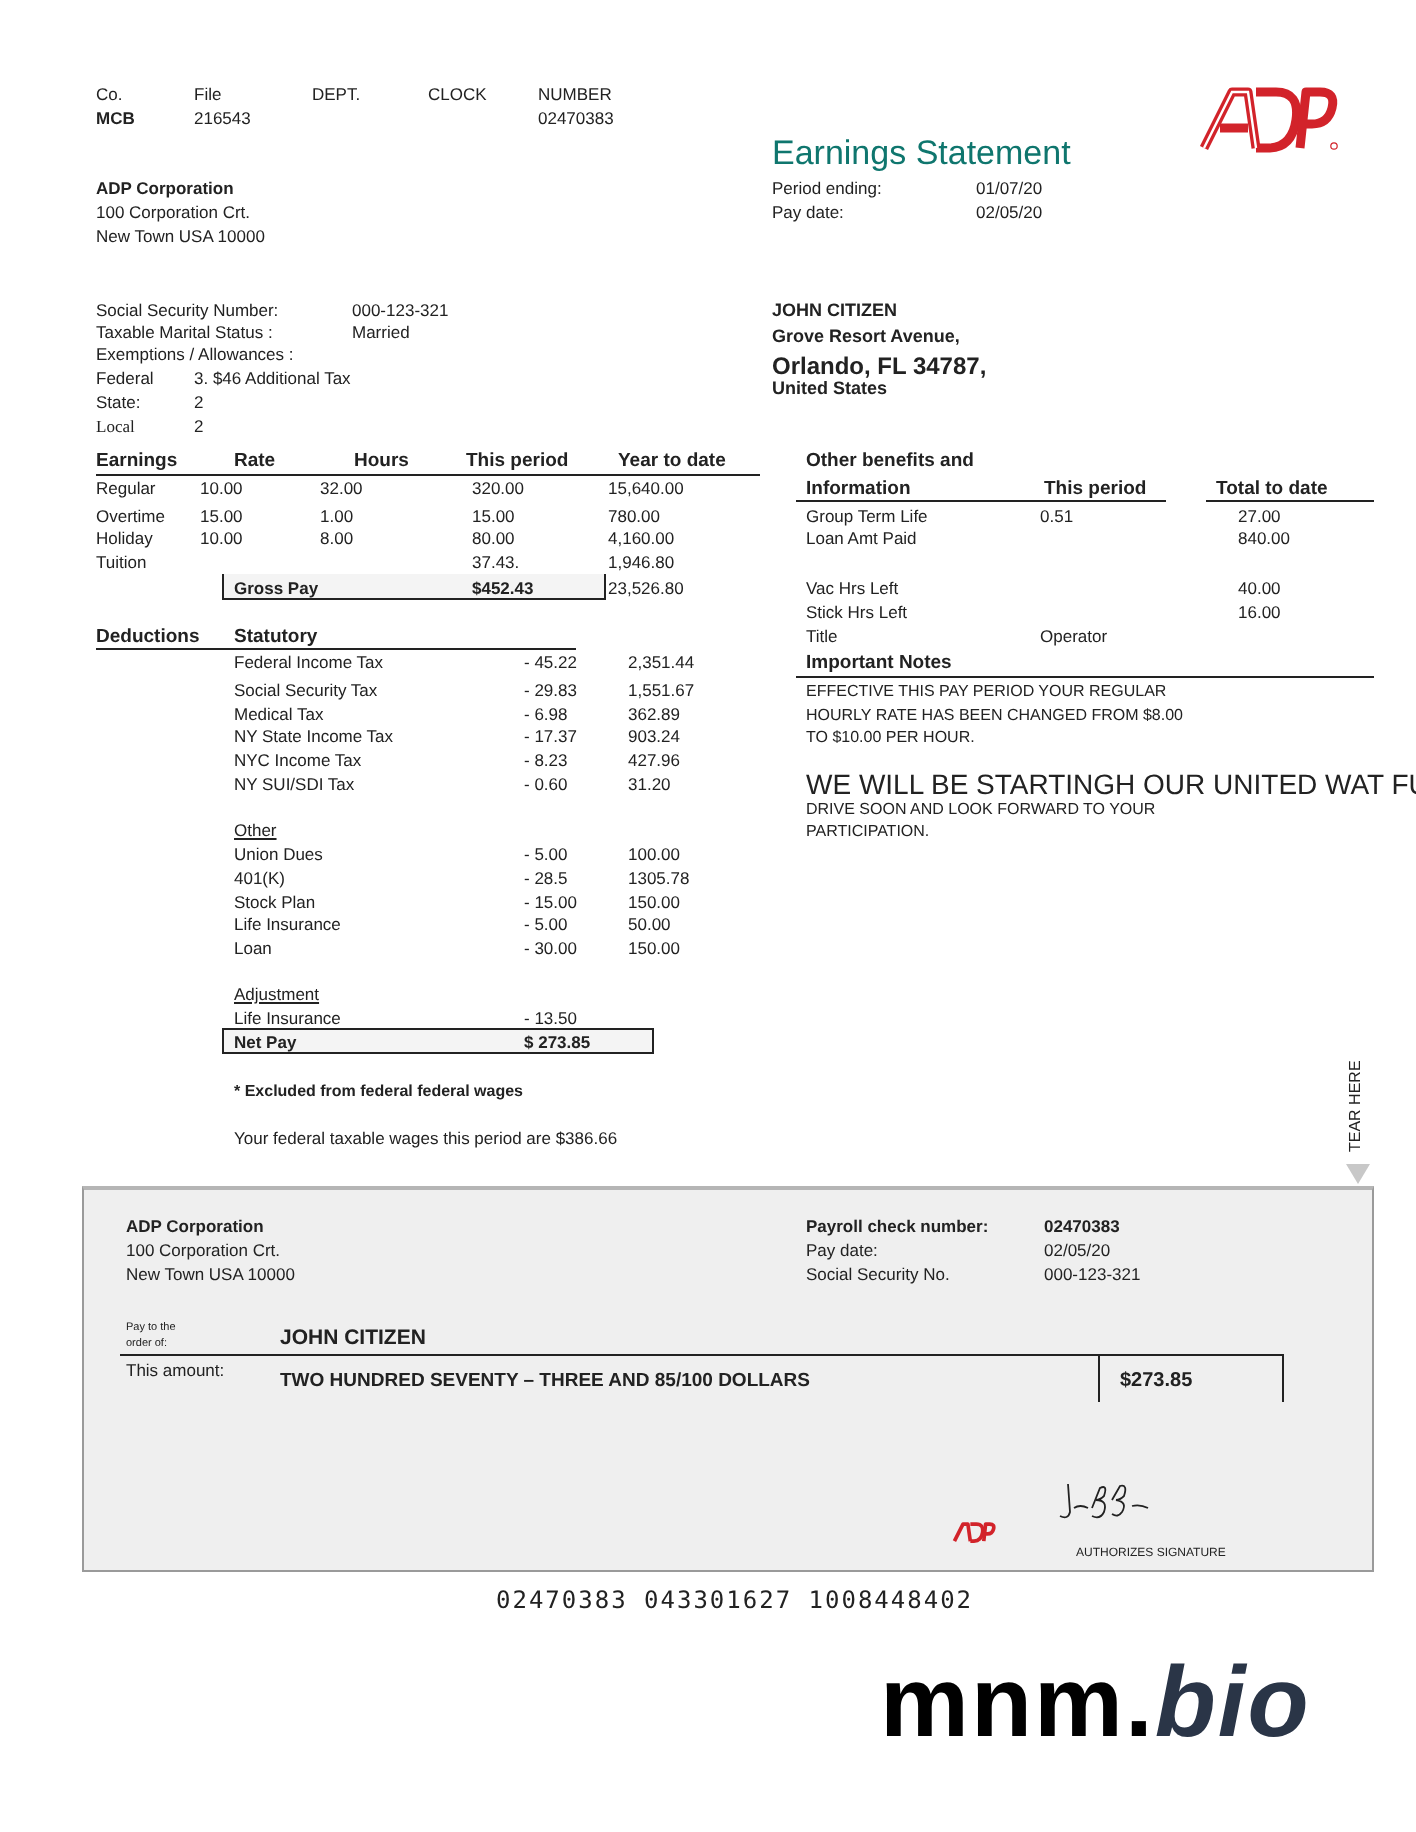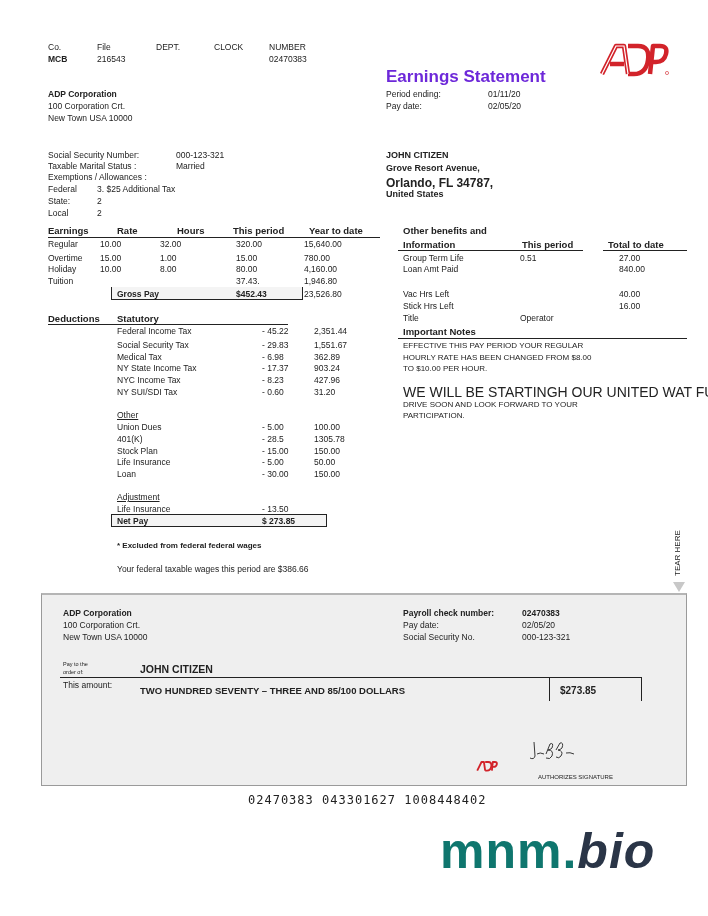--- a/index.html
+++ b/index.html
@@ -8,36 +8,36 @@
   .abs { position: absolute; white-space: nowrap; }
   .b { font-weight: bold; }
   .r { text-align: left; }
   .hdr { font-size: 9.5px; font-weight: bold; }
   .sm { font-size: 8.5px; line-height: 11.5px; }
 
   
   .adp-logo { position: absolute; left: 598px; top: 40px; width: 72px; height: 38px; }
   .adp-small { position: absolute; left: 476px; top: 760px; width: 22px; height: 12px; }
 
-  .title { font-size: 17px; font-weight: bold; color: #6d28d9; }
+  .title { font-size: 17px; font-weight: normal; color: #0f766e; }
 
   .line { position: absolute; background: #222; height: 1px; }
   .vline { position: absolute; background: #222; width: 1px; }
 
   .boxed { position: absolute; border: 1px solid #222; border-top: none; }
 
   
   .check {
     position: absolute; left: 41px; top: 593px; width: 646px; height: 193px;
     background: #efefef; border: 1px solid #9a9a9a; border-top: 2px solid #b5b5b5;
   }
   .micr { font-family: "DejaVu Sans Mono", monospace; font-size: 12px; letter-spacing: 1px; color: #222; }
 
   .brand { font-size: 50px; font-weight: bold; letter-spacing: 1px; }
-  .brand .g { color: #0f766e; }
+  .brand .g { color: #000000; }
   .brand .d { color: #2a3547; font-style: italic; }
 
   .tear { position: absolute; left: 671px; top: 528px; width: 14px; height: 50px; }
   .tear span { display:block; transform: rotate(-90deg); transform-origin: left top; position:absolute; left: 2px; top: 48px; font-size: 8px; width: 50px; }
   .tear-arrow { position: absolute; left: 673px; top: 582px; width: 0; height: 0;
     border-left: 6px solid transparent; border-right: 6px solid transparent; border-top: 10px solid #c8c8c8; }
 </style>
 </head>
 <body>
 
@@ -49,21 +49,21 @@
 <div class="abs sm b" style="left:48px;top:54px;">MCB</div>
 <div class="abs sm" style="left:97px;top:54px;">216543</div>
 <div class="abs sm" style="left:269px;top:54px;">02470383</div>
 
 <div class="abs sm b" style="left:48px;top:89px;">ADP Corporation</div>
 <div class="abs sm" style="left:48px;top:101px;">100 Corporation Crt.</div>
 <div class="abs sm" style="left:48px;top:113px;">New Town USA 10000</div>
 
 <div class="abs title" style="left:386px;top:67px;">Earnings Statement</div>
 <div class="abs sm" style="left:386px;top:89px;">Period ending:</div>
-<div class="abs sm" style="left:488px;top:89px;">01/11/20</div>
+<div class="abs sm" style="left:488px;top:89px;">01/07/20</div>
 <div class="abs sm" style="left:386px;top:101px;">Pay date:</div>
 <div class="abs sm" style="left:488px;top:101px;">02/05/20</div>
 
 <svg class="adp-logo" viewBox="0 0 72 38">
   <g fill="none" stroke="#d2232a" stroke-width="4.5" stroke-linejoin="round">
     <path d="M4 34 L18 6 L26 6 L30 34"></path>
     <path d="M12 24 L26 24"></path>
     <path d="M30 6 L40 6 Q52 6 50 20 Q48 34 36 34 L30 34"></path>
     <path d="M52 34 L55 6 L62 6 Q70 6 68 14 Q66 22 58 22 L54 22"></path>
   </g>
@@ -72,24 +72,24 @@
   </g>
   <circle cx="69" cy="33" r="1.6" fill="none" stroke="#d2232a" stroke-width="0.6"></circle>
 </svg>
 
 <div class="abs sm" style="left:48px;top:150px;">Social Security Number:</div>
 <div class="abs sm" style="left:176px;top:150px;">000-123-321</div>
 <div class="abs sm" style="left:48px;top:161px;">Taxable Marital Status :</div>
 <div class="abs sm" style="left:176px;top:161px;">Married</div>
 <div class="abs sm" style="left:48px;top:172px;">Exemptions / Allowances :</div>
 <div class="abs sm" style="left:48px;top:184px;">Federal</div>
-<div class="abs sm" style="left:97px;top:184px;">3. $25 Additional Tax</div>
+<div class="abs sm" style="left:97px;top:184px;">3. $46 Additional Tax</div>
 <div class="abs sm" style="left:48px;top:196px;">State:</div>
 <div class="abs sm" style="left:97px;top:196px;">2</div>
-<div class="abs sm" style="left:48px;top:208px;">Local</div>
+<div class="abs sm" style="left:48px;top:208px;font-family:Liberation Serif, serif;">Local</div>
 <div class="abs sm" style="left:97px;top:208px;">2</div>
 
 <div class="abs b" style="left:386px;top:150px;font-size:9px;">JOHN CITIZEN</div>
 <div class="abs b" style="left:386px;top:163px;font-size:9px;">Grove Resort Avenue,</div>
 <div class="abs b" style="left:386px;top:176px;font-size:12px;">Orlando, FL 34787,</div>
 <div class="abs b" style="left:386px;top:189px;font-size:9px;">United States</div>
 
 <div>
   <div class="abs hdr" style="left:48px;top:225px;">Earnings</div>
   <div class="abs hdr" style="left:117px;top:225px;">Rate</div>

